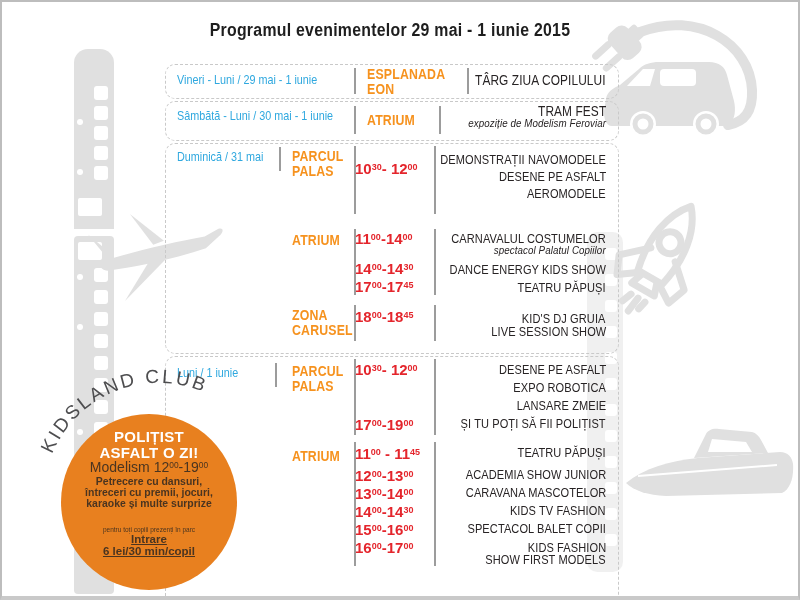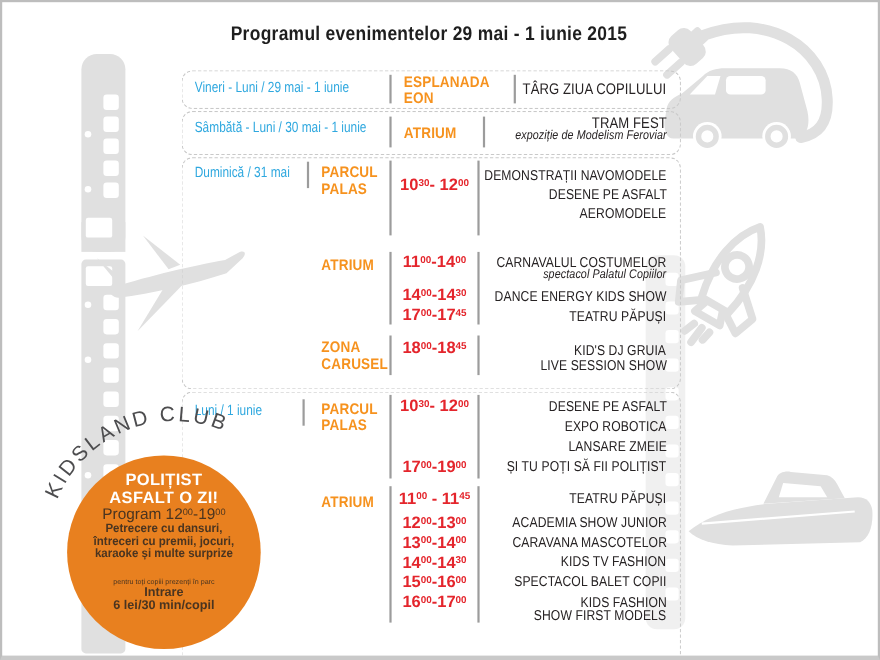--- a/index.html
+++ b/index.html
@@ -9,36 +9,36 @@
   .ghosts{position:absolute;left:0;top:0;width:800px;height:600px;}
   .title{position:absolute;left:88px;top:18px;width:600px;text-align:center;
     font-size:18px;font-weight:bold;color:#1e1e1e;white-space:nowrap;
     transform:scaleX(.88);transform-origin:center top;letter-spacing:.3px;}
   .rrect{position:absolute;left:163px;width:452px;border:1.5px dashed #c9c9c9;border-radius:10px;}
   .vline{position:absolute;width:2px;background:#9c9c9c;}
   .date{position:absolute;left:175px;font-size:13.5px;color:#2fa8df;white-space:nowrap;
     transform:scaleX(.8);transform-origin:left top;}
   .loc{position:absolute;font-size:14px;font-weight:bold;color:#f6921e;white-space:nowrap;
     transform:scaleX(.88);transform-origin:left top;letter-spacing:.2px;}
-  .time{position:absolute;left:353px;width:80px;text-align:center;font-size:15px;font-weight:bold;
+  .time{position:absolute;left:353px;width:80px;font-size:15px;font-weight:bold;
     color:#e4252c;white-space:nowrap;}
   sup{font-size:60%;position:relative;top:-.45em;vertical-align:baseline;}
   .event{position:absolute;right:192px;font-size:13px;color:#272324;white-space:nowrap;
     transform:scaleX(.85);transform-origin:right top;letter-spacing:.1px;}
   .event.lg{font-size:14px;}
   .event.note{font-style:italic;font-size:11.5px;}
   .badge-circle{position:absolute;left:59px;top:412px;width:176px;height:176px;border-radius:50%;
     background:#e8801f;}
   .bline{position:absolute;left:59px;width:176px;text-align:center;white-space:nowrap;color:#4a3420;}
   .b-title{font-size:15px;font-weight:bold;color:#ffffff;letter-spacing:.3px;}
   .b-prog{font-size:14px;}
   .b-desc{font-size:11px;font-weight:bold;transform:scaleX(.95);transform-origin:center top;}
   .b-cake{font-size:13px;}
   .b-note{font-size:6.5px;}
-  .b-entry{font-size:11.5px;font-weight:bold;}
+  .b-entry{font-size:11.5px;font-weight:bold;text-decoration:underline;}
   .arc-svg{position:absolute;left:0;top:0;width:800px;height:600px;pointer-events:none;}
   .arc-svg text{font-family:"Liberation Sans","DejaVu Sans",sans-serif;font-size:19px;
     letter-spacing:2.5px;fill:#4d4d4f;}
 </style>
 </head>
 <body>
 
 <div class="page">
 
   <svg class="ghosts" viewBox="0 0 800 600">
@@ -224,21 +224,21 @@
 
   <div class="badge-circle"></div>
   <svg class="arc-svg" viewBox="0 0 800 600">
     <defs>
         <path id="kidsarc" d="M 48 458 A 115 115 0 0 1 232 409" fill="none"></path>
       </defs>
     <text><textPath href="#kidsarc" startOffset="6">KIDSLAND CLUB</textPath></text>
   </svg>
   <div class="bline b-title" style="top:426px">POLIȚIST</div>
   <div class="bline b-title" style="top:442px">ASFALT O ZI!</div>
-  <div class="bline b-prog" style="top:457px"><span>Program </span><span>12</span><sup>00</sup><span>-</span><span>19</span><sup>00</sup></div>
+  <div class="bline b-prog" style="top:457px"><span>Modelism </span><span>12</span><sup>00</sup><span>-</span><span>19</span><sup>00</sup></div>
   <div class="bline b-desc" style="top:473px">Petrecere cu dansuri,</div>
   <div class="bline b-desc" style="top:484px">întreceri cu premii, jocuri,</div>
   <div class="bline b-desc" style="top:495px">karaoke și multe surprize</div>
   <div class="bline b-note" style="top:524px">pentru toți copiii prezenți în parc</div>
   <div class="bline b-entry" style="top:531px">Intrare</div>
   <div class="bline b-entry" style="top:543px">6 lei/30 min/copil</div>
 
 </div>
 
 </body></html>

